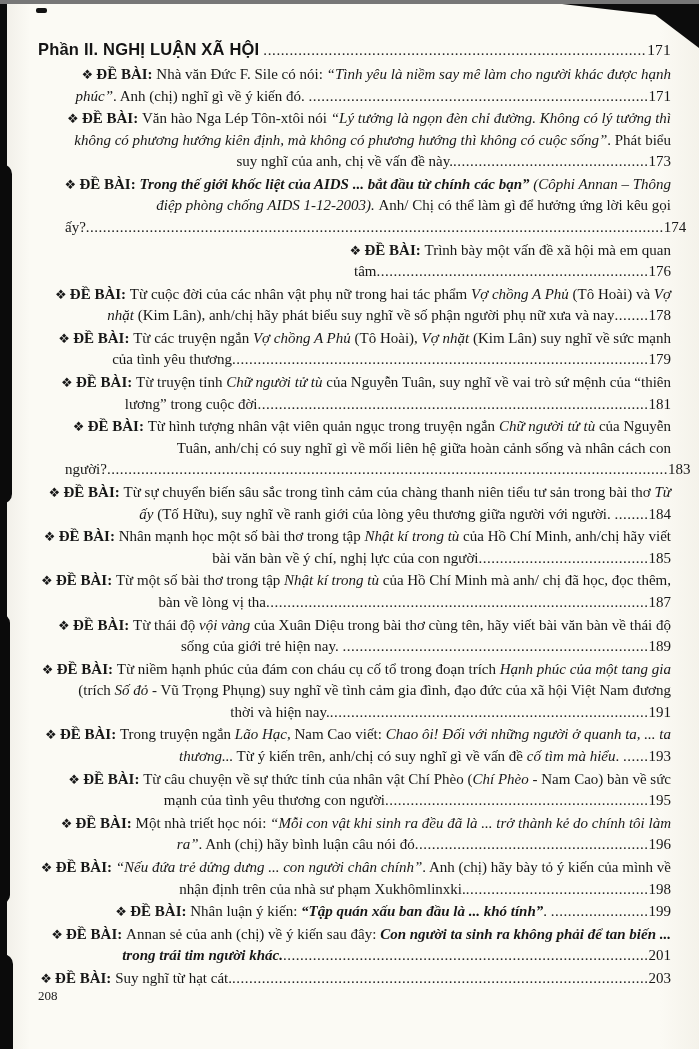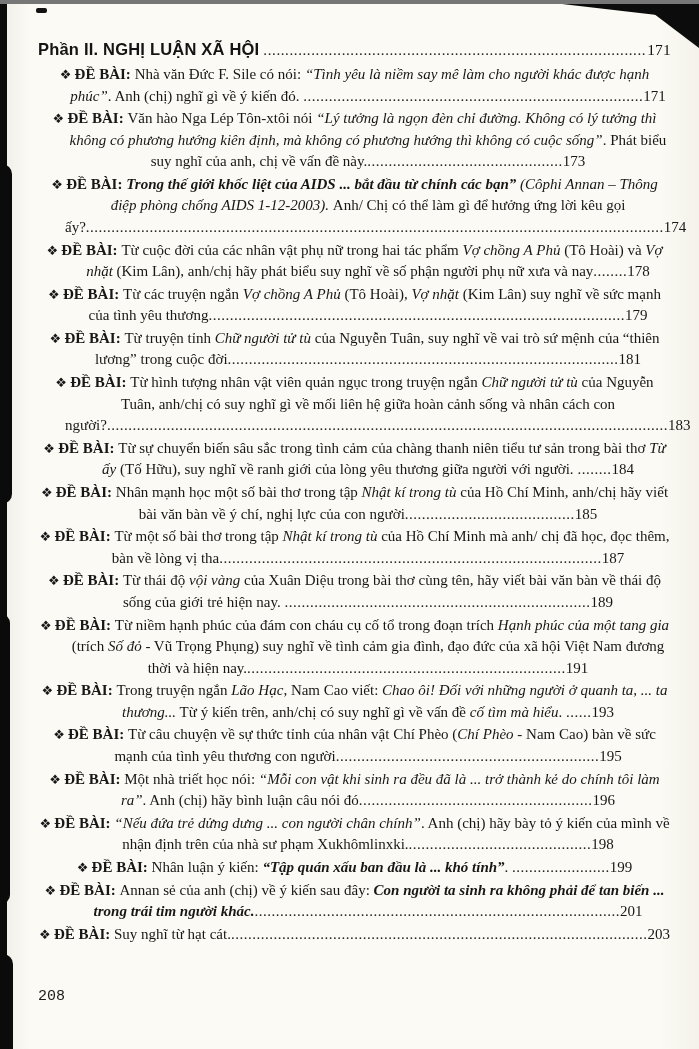--- a/index.html
+++ b/index.html
@@ -36,34 +36,34 @@
     flex:1; overflow:hidden; white-space:nowrap;
     font-family:"Liberation Serif", serif; font-weight:normal;
     font-size:15px; letter-spacing:.6px; margin:0 2px 0 4px; color:#222;
   }
   .h-page  { font-family:"Liberation Serif", serif; font-weight:normal; font-size:15.5px; }
 
   .entry {
     font-size:15px; line-height:21.5px;
     padding-left:27px; text-indent:-27px;
     margin-bottom:1.2px;
-    text-align:center;
+    text-align:right;
     color:#171717;
   }
   .bullet { font-size:13px; }
   .lab    { font-weight:bold; }
   .it     { font-style:italic; }
   .bd     { font-weight:bold; }
   .dots   { letter-spacing:.5px; color:#222; }
   .pg     { color:#171717; }
 
   .footer-page {
     position:absolute; left:38px; top:984px;
-    font-family:Liberation Mono, monospace;
-    font-size:15px; color:#1c1c1c;
+    font-family:Liberation Serif, serif;
+    font-size:13px; color:#1c1c1c;
   }
 </style>
 </head>
 <body>
 
 <div class="sheet">
   <div class="edge-left"></div>
   <div class="edge-bump1"></div>
   <div class="edge-bump2"></div>
   <div class="edge-bump3"></div>
@@ -75,20 +75,21 @@
     <div class="toc-header">
       <span class="h-title">Phần II. NGHỊ LUẬN XÃ HỘI</span>
       <span class="h-dots">................................................................................................................................................................</span>
       <span class="h-page">171</span>
     </div>
 
     <div id="toc-list">
         <div class="entry"><span class="bullet">❖ </span><span class="lab">ĐỀ BÀI: </span><span>Nhà văn Đức F. Sile có nói: </span><span class="it">“Tình yêu là niềm say mê làm cho người khác được hạnh phúc”</span><span>. Anh (chị) nghĩ gì về ý kiến đó. </span><span class="dots">................................................................................</span><span class="pg">171</span></div>
         <div class="entry"><span class="bullet">❖ </span><span class="lab">ĐỀ BÀI: </span><span>Văn hào Nga Lép Tôn-xtôi nói </span><span class="it">“Lý tưởng là ngọn đèn chỉ đường. Không có lý tưởng thì không có phương hướng kiên định, mà không có phương hướng thì không có cuộc sống”</span><span>. Phát biểu suy nghĩ của anh, chị về vấn đề này.</span><span class="dots">..............................................</span><span class="pg">173</span></div>
         <div class="entry"><span class="bullet">❖ </span><span class="lab">ĐỀ BÀI: </span><span class="it bd">Trong thế giới khốc liệt của AIDS ... bắt đầu từ chính các bạn” </span><span class="it">(Côphi Annan – Thông điệp phòng chống AIDS 1-12-2003). </span><span>Anh/ Chị có thể làm gì để hưởng ứng lời kêu gọi ấy?</span><span class="dots">........................................................................................................................................</span><span class="pg">174</span></div>
+        <div class="entry"><span class="bullet">❖ </span><span class="lab">ĐỀ BÀI: </span><span>Trình bày một vấn đề xã hội mà em quan tâm</span><span class="dots">................................................................</span><span class="pg">176</span></div>
         <div class="entry"><span class="bullet">❖ </span><span class="lab">ĐỀ BÀI: </span><span>Từ cuộc đời của các nhân vật phụ nữ trong hai tác phẩm </span><span class="it">Vợ chồng A Phủ</span><span> (Tô Hoài) và </span><span class="it">Vợ nhặt</span><span> (Kim Lân), anh/chị hãy phát biểu suy nghĩ về số phận người phụ nữ xưa và nay</span><span class="dots">........</span><span class="pg">178</span></div>
         <div class="entry"><span class="bullet">❖ </span><span class="lab">ĐỀ BÀI: </span><span>Từ các truyện ngắn </span><span class="it">Vợ chồng A Phủ</span><span> (Tô Hoài), </span><span class="it">Vợ nhặt</span><span> (Kim Lân) suy nghĩ về sức mạnh của tình yêu thương</span><span class="dots">..................................................................................................</span><span class="pg">179</span></div>
         <div class="entry"><span class="bullet">❖ </span><span class="lab">ĐỀ BÀI: </span><span>Từ truyện tỉnh </span><span class="it">Chữ người tử tù</span><span> của Nguyễn Tuân, suy nghĩ về vai trò sứ mệnh của “thiên lương” trong cuộc đời</span><span class="dots">............................................................................................</span><span class="pg">181</span></div>
         <div class="entry"><span class="bullet">❖ </span><span class="lab">ĐỀ BÀI: </span><span>Từ hình tượng nhân vật viên quản ngục trong truyện ngắn </span><span class="it">Chữ người tử tù</span><span> của Nguyễn Tuân, anh/chị có suy nghĩ gì về mối liên hệ giữa hoàn cảnh sống và nhân cách con người?</span><span class="dots">....................................................................................................................................</span><span class="pg">183</span></div>
         <div class="entry"><span class="bullet">❖ </span><span class="lab">ĐỀ BÀI: </span><span>Từ sự chuyển biến sâu sắc trong tình cảm của chàng thanh niên tiểu tư sản trong bài thơ </span><span class="it">Từ ấy</span><span> (Tố Hữu), suy nghĩ về ranh giới của lòng yêu thương giữa người với người. </span><span class="dots">........</span><span class="pg">184</span></div>
         <div class="entry"><span class="bullet">❖ </span><span class="lab">ĐỀ BÀI: </span><span>Nhân mạnh học một số bài thơ trong tập </span><span class="it">Nhật kí trong tù</span><span> của Hồ Chí Minh, anh/chị hãy viết bài văn bàn về ý chí, nghị lực của con người</span><span class="dots">........................................</span><span class="pg">185</span></div>
         <div class="entry"><span class="bullet">❖ </span><span class="lab">ĐỀ BÀI: </span><span>Từ một số bài thơ trong tập </span><span class="it">Nhật kí trong tù</span><span> của Hồ Chí Minh mà anh/ chị đã học, đọc thêm, bàn về lòng vị tha</span><span class="dots">..........................................................................................</span><span class="pg">187</span></div>
         <div class="entry"><span class="bullet">❖ </span><span class="lab">ĐỀ BÀI: </span><span>Từ thái độ </span><span class="it">vội vàng</span><span> của Xuân Diệu trong bài thơ cùng tên, hãy viết bài văn bàn về thái độ sống của giới trẻ hiện nay. </span><span class="dots">........................................................................</span><span class="pg">189</span></div>
         <div class="entry"><span class="bullet">❖ </span><span class="lab">ĐỀ BÀI: </span><span>Từ niềm hạnh phúc của đám con cháu cụ cố tổ trong đoạn trích </span><span class="it">Hạnh phúc của một tang gia</span><span> (trích </span><span class="it">Số đỏ</span><span> - Vũ Trọng Phụng) suy nghĩ về tình cảm gia đình, đạo đức của xã hội Việt Nam đương thời và hiện nay.</span><span class="dots">...........................................................................</span><span class="pg">191</span></div>
         <div class="entry"><span class="bullet">❖ </span><span class="lab">ĐỀ BÀI: </span><span>Trong truyện ngắn </span><span class="it">Lão Hạc</span><span>, Nam Cao viết: </span><span class="it">Chao ôi! Đối với những người ở quanh ta, ... ta thương...</span><span> Từ ý kiến trên, anh/chị có suy nghĩ gì về vấn đề </span><span class="it">cố tìm mà hiểu</span><span>. </span><span class="dots">......</span><span class="pg">193</span></div>

